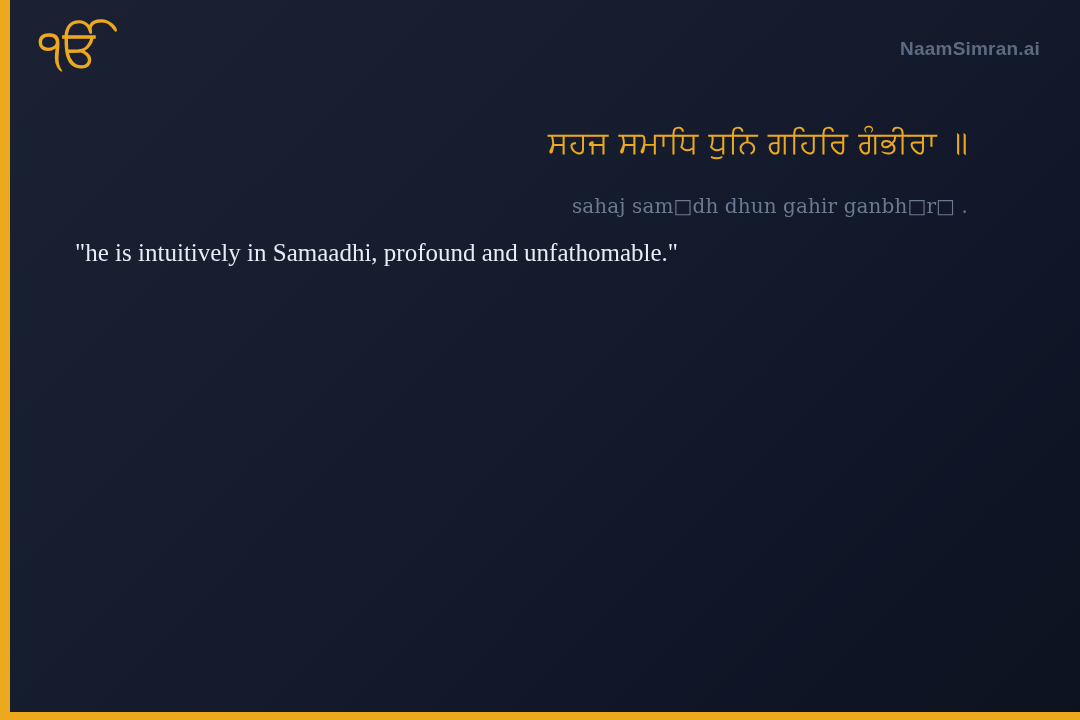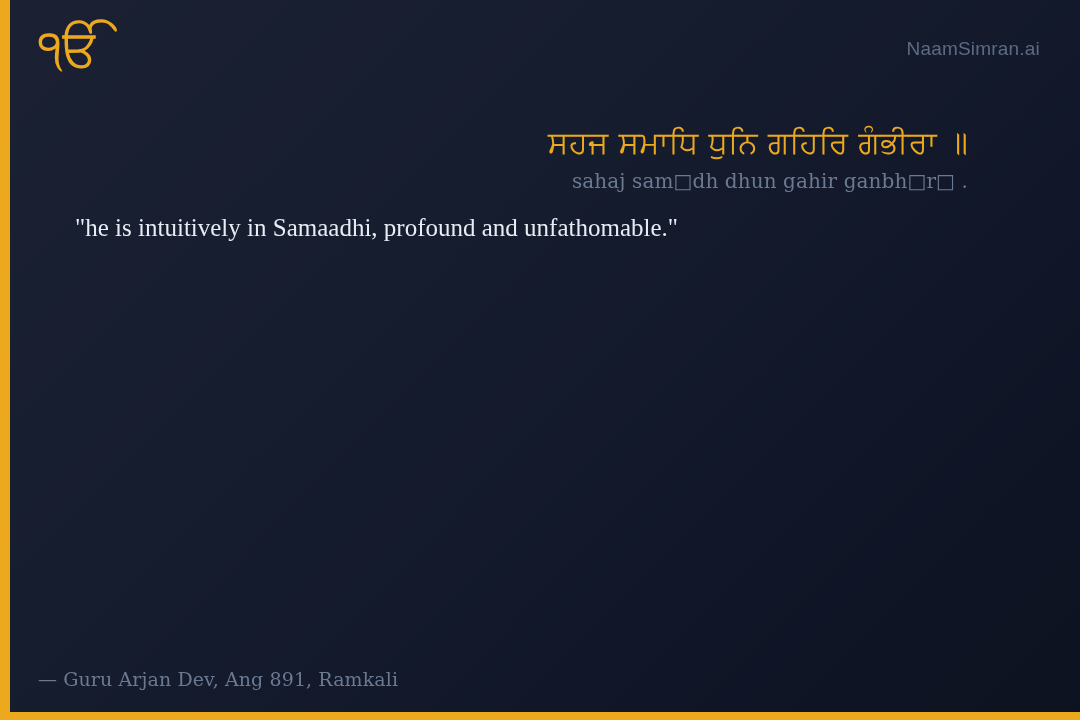--- a/index.html
+++ b/index.html
@@ -70,21 +70,21 @@
     letter-spacing: 0;
     white-space: nowrap;
   }
 
   .brand-logo {
     position: absolute;
     right: 0;
     top: 16px;
     font-family: "Liberation Sans", sans-serif;
     font-size: 19px;
-    font-weight: 400;
+    font-weight: 700;
     color: #5b6madd;
     color: #5c6a84;
     letter-spacing: 0.2px;
     white-space: nowrap;
   }
 
   
   .verse-block {
     position: absolute;
     left: 38px;
@@ -96,21 +96,21 @@
   .gurmukhi-line {
     font-family: "DejaVu Sans", sans-serif;
     font-size: 31px;
     line-height: 1.32;
     color: #eca91e;
     letter-spacing: 0.2px;
     white-space: nowrap;
   }
 
   .transliteration-line {
-    margin-top: 5px;
+    margin-top: 30px;
     font-family: "DejaVu Serif", "Liberation Serif", serif;
     font-size: 20px;
     line-height: 1.3;
     color: #6b7a93;
     letter-spacing: 0.1px;
     white-space: nowrap;
   }
 
   .translation-line {
     margin-top: 14px;
@@ -148,16 +148,15 @@
       <div class="ik-onkar">ੴ</div>
       <div class="brand-logo">NaamSimran.ai</div>
     </div>
 
     <div class="verse-block">
       <div class="gurmukhi-line">ਸਹਜ ਸਮਾਧਿ ਧੁਨਿ ਗਹਿਰਿ ਗੰਭੀਰਾ ॥</div>
       <div class="transliteration-line">sahaj sam□dh dhun gahir ganbh□r□ .</div>
       <div class="translation-line">"he is intuitively in Samaadhi, profound and unfathomable."</div>
     </div>
 
-    <div class="attribution">— Guru Arjan Dev, Ang 891, Ramkali</div>
 
   </div>
 </div>
 
 </body></html>

